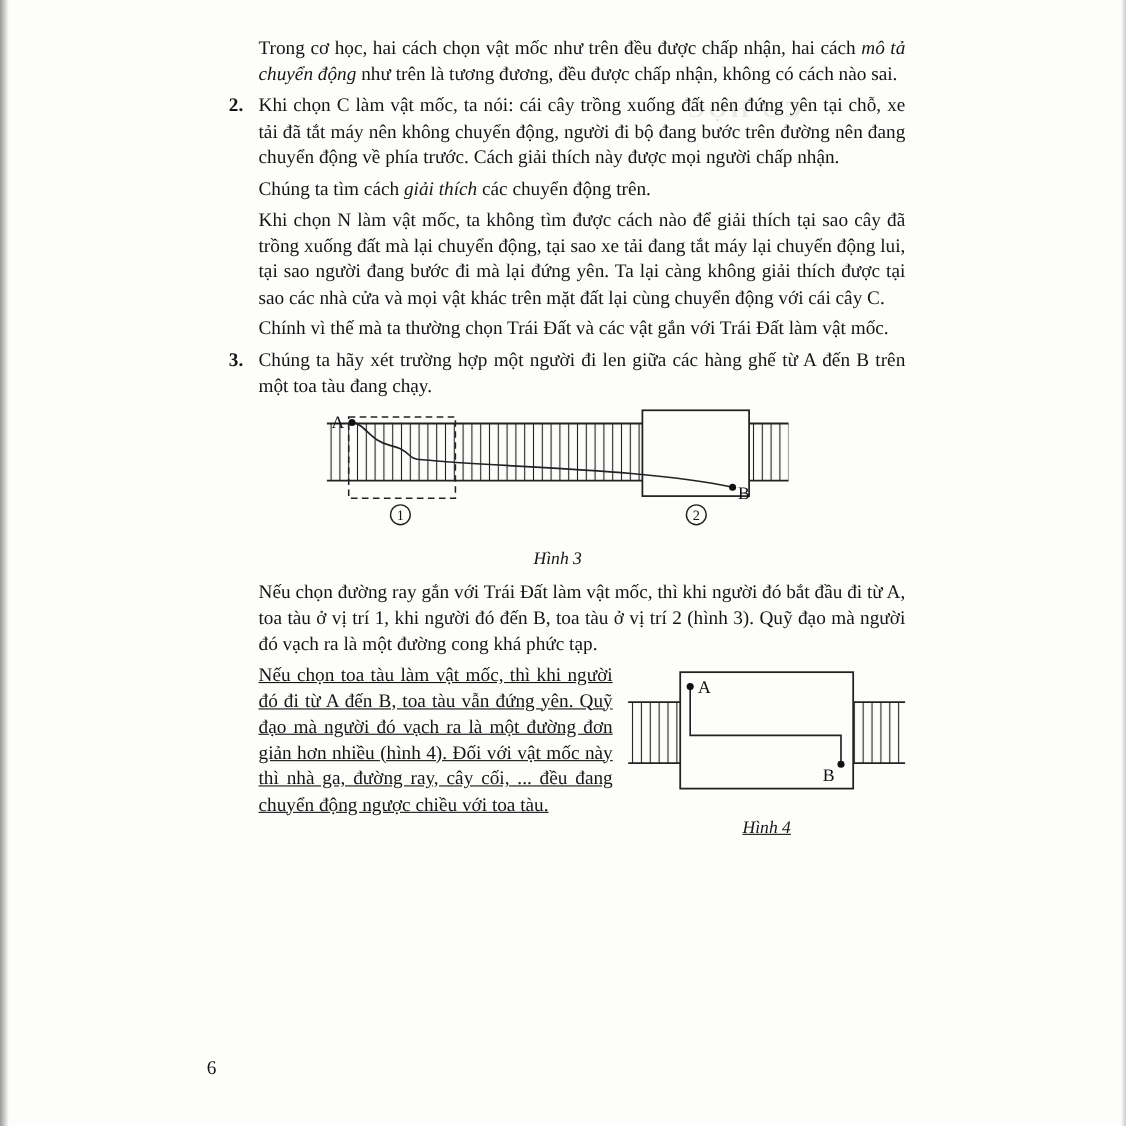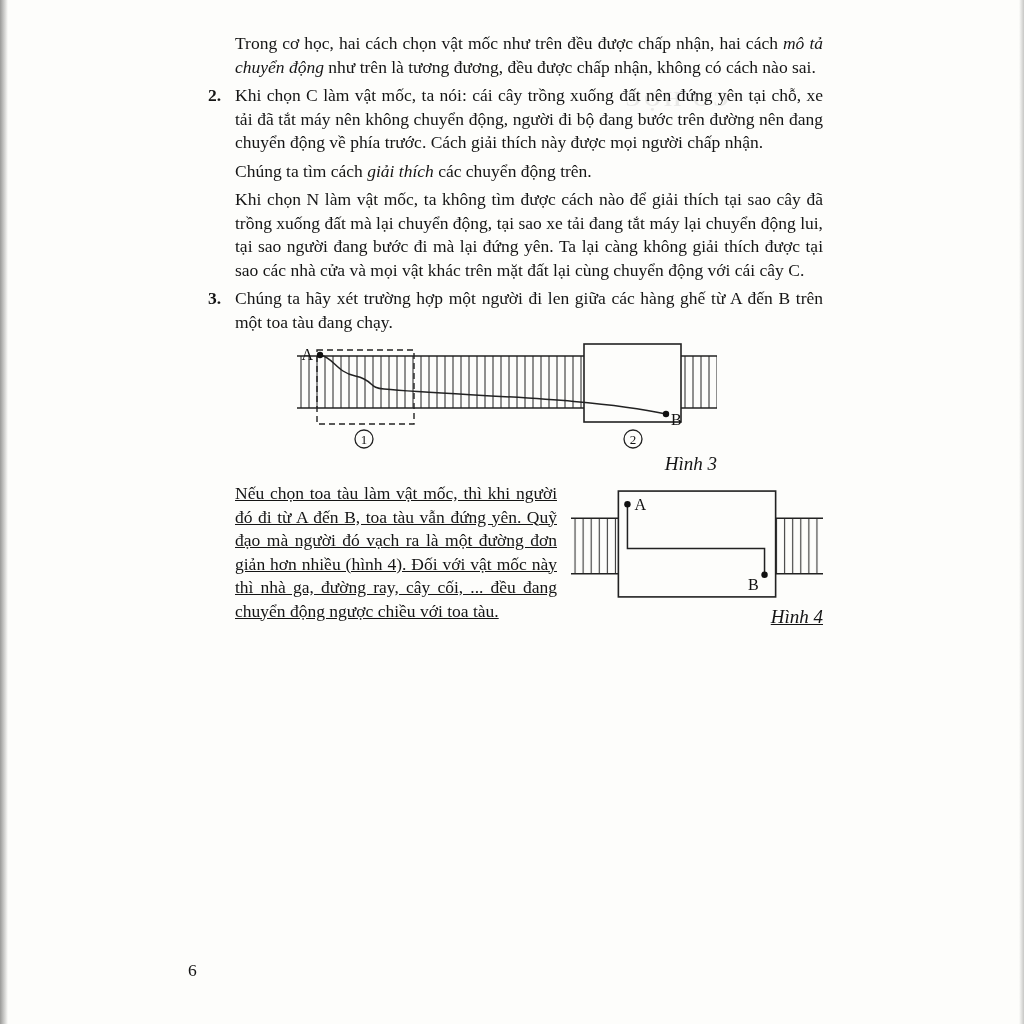--- a/index.html
+++ b/index.html
@@ -35,22 +35,22 @@
   .list-item { position:relative; margin-bottom:5px; }
   .list-num {
     position:absolute; left:-27px; top:0; font-weight:bold;
   }
   .li-body .para:last-child { margin-bottom:0; }
   em.inl { font-style:italic; }
 
   
   .fig3-wrap { width:420px; margin:6px 0 8px 62px; }
   .fig-caption {
-    font-style:italic; font-size:19px; text-align:right;
-    margin-top:2px; line-height:20px;
+    font-style:italic; font-size:16px; text-align:center;
+    margin-top:18px; line-height:20px;
   }
   .fig3-wrap svg, .fig4-box svg { display:block; }
 
   
   .fig4-row { display:flex; gap:14px; margin-bottom:6px;text-decoration:underline; }
   .fig4-text { width:322px; }
   .fig4-box { width:252px; padding-top:4px; }
 
   .pagenum {
     position:absolute; left:188px; top:960px; font-size:17.5px;
@@ -68,20 +68,21 @@
   <div class="content">
 
     <p class="para"><span>Trong cơ học, hai cách chọn vật mốc như trên đều được chấp nhận, hai cách </span><em class="inl">mô tả chuyển động</em><span> như trên là tương đương, đều được chấp nhận, không có cách nào sai.</span></p>
 
     <div class="list-item">
       <span class="list-num">2.</span>
       <div class="li-body">
         <p class="para">Khi chọn C làm vật mốc, ta nói: cái cây trồng xuống đất nên đứng yên tại chỗ, xe tải đã tắt máy nên không chuyển động, người đi bộ đang bước trên đường nên đang chuyển động về phía trước. Cách giải thích này được mọi người chấp nhận.</p>
         <p class="para"><span>Chúng ta tìm cách </span><em class="inl">giải thích</em><span> các chuyển động trên.</span></p>
         <p class="para">Khi chọn N làm vật mốc, ta không tìm được cách nào để giải thích tại sao cây đã trồng xuống đất mà lại chuyển động, tại sao xe tải đang tắt máy lại chuyển động lui, tại sao người đang bước đi mà lại đứng yên. Ta lại càng không giải thích được tại sao các nhà cửa và mọi vật khác trên mặt đất lại cùng chuyển động với cái cây C.</p>
+        <p class="para">Chính vì thế mà ta thường chọn Trái Đất và các vật gắn với Trái Đất làm vật mốc.</p>
       </div>
     </div>
 
     <div class="list-item">
       <span class="list-num">3.</span>
       <div class="li-body">
         <p class="para">Chúng ta hãy xét trường hợp một người đi len giữa các hàng ghế từ A đến B trên một toa tàu đang chạy.</p>
 
         <div class="fig3-wrap">
           <svg width="420" height="112" viewBox="0 0 420 112">
@@ -106,20 +107,21 @@
             <text x="374" y="85" font-size="16" fill="#111">B</text>
 
             <circle cx="67" cy="99" r="9" fill="none" stroke="#222" stroke-width="1.3"></circle>
             <text x="67" y="104" font-size="13" text-anchor="middle" fill="#111">1</text>
             <circle cx="336" cy="99" r="9" fill="none" stroke="#222" stroke-width="1.3"></circle>
             <text x="336" y="104" font-size="13" text-anchor="middle" fill="#111">2</text>
           </svg>
           <div class="fig-caption">Hình 3</div>
         </div>
 
+        <p class="para">Nếu chọn đường ray gắn với Trái Đất làm vật mốc, thì khi người đó bắt đầu đi từ A, toa tàu ở vị trí 1, khi người đó đến B, toa tàu ở vị trí 2 (hình 3). Quỹ đạo mà người đó vạch ra là một đường cong khá phức tạp.</p>
 
         <div class="fig4-row">
           <p class="fig4-text">Nếu chọn toa tàu làm vật mốc, thì khi người đó đi từ A đến B, toa tàu vẫn đứng yên. Quỹ đạo mà người đó vạch ra là một đường đơn giản hơn nhiều (hình 4). Đối với vật mốc này thì nhà ga, đường ray, cây cối, ... đều đang chuyển động ngược chiều với toa tàu.</p>
           <div class="fig4-box">
             <svg width="252" height="119" viewBox="0 0 250 118">
               <defs>
                 <pattern id="ties4" width="8" height="55" patternUnits="userSpaceOnUse">
                   <line x1="4" y1="0" x2="4" y2="55" stroke="#222" stroke-width="1"></line>
                 </pattern>
               </defs>

